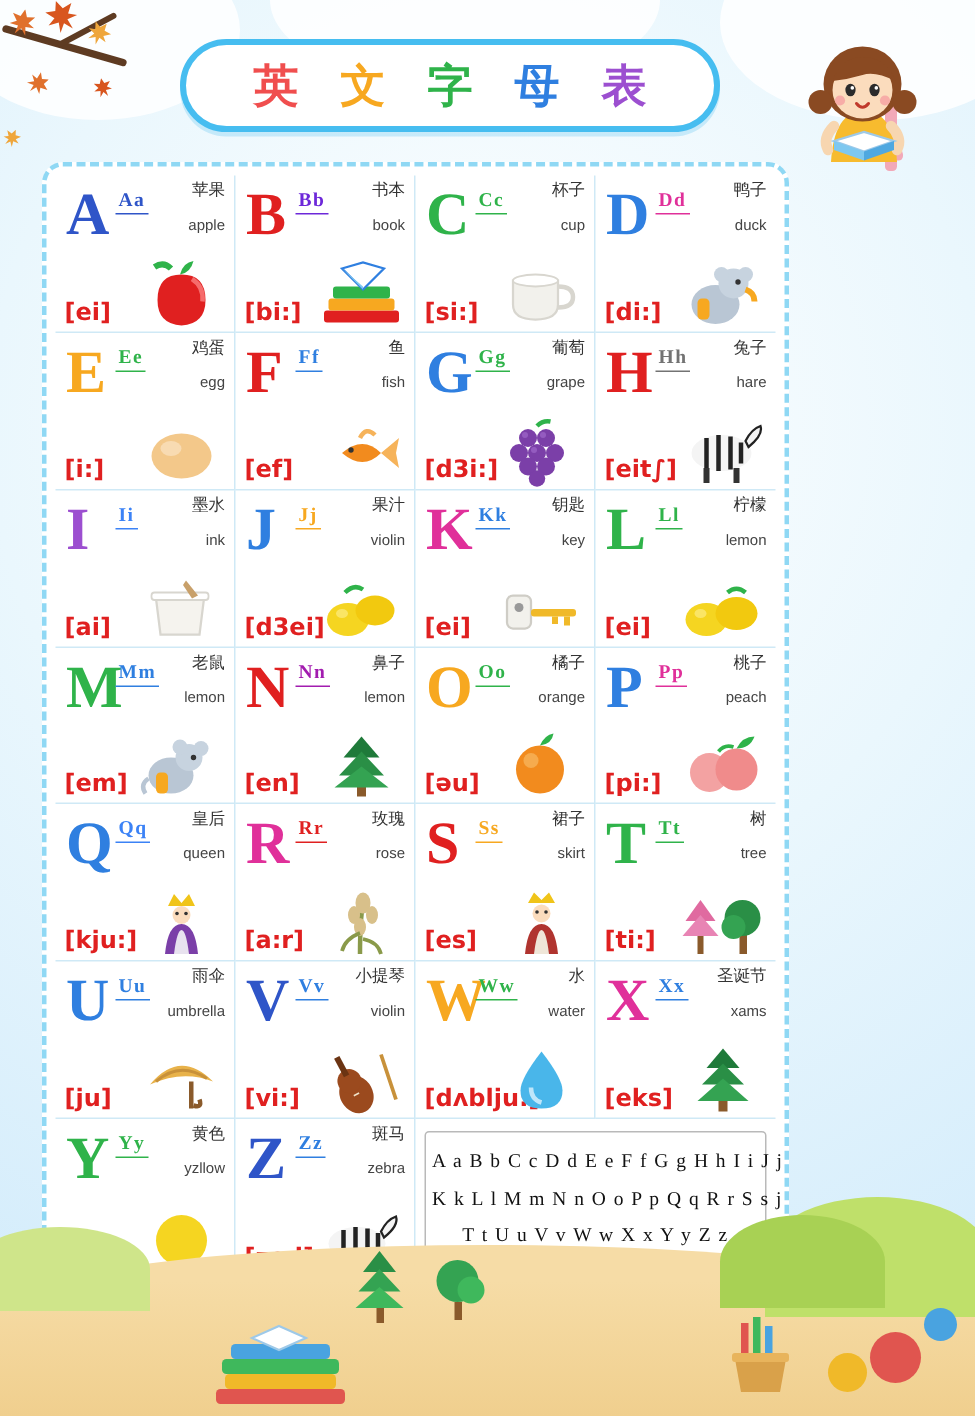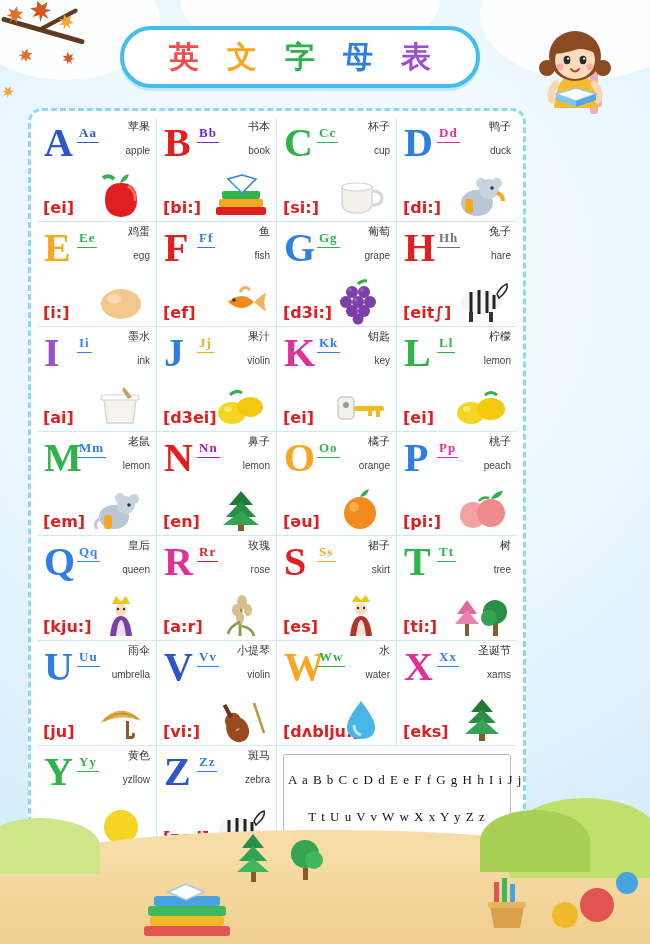--- a/index.html
+++ b/index.html
@@ -701,20 +701,21 @@
               </g>
               <path d="M46 22 q10 -8 8 -14 q-6 2 -10 10z" fill="#f4f4f4" stroke="#222" stroke-width="1.5"></path>
               <rect x="17" y="35" width="4" height="9" fill="#333"></rect>
               <rect x="36" y="35" width="4" height="9" fill="#333"></rect>
             </svg>
         </span>
       </div>
 
       <div class="alpha-box">
         <div class="alpha-row">A a B b C c D d E e F f G g H h I i J j</div>
+        <div class="alpha-row">K k L l M m N n O o P p Q q R r S s  j</div>
         <div class="alpha-row">T t U u V v W w X x Y y Z z</div>
       </div>
 
     </div>
   </div>
 
 
   <div id="ground-curve"></div>
   <div id="ground"></div>
 

